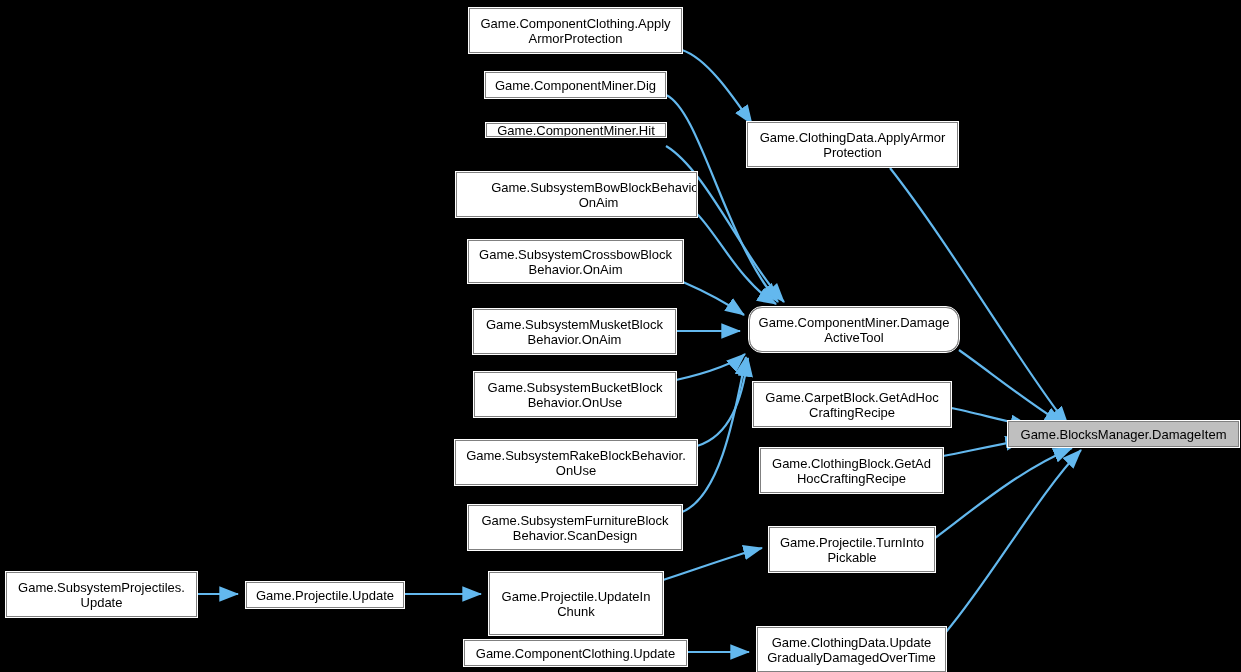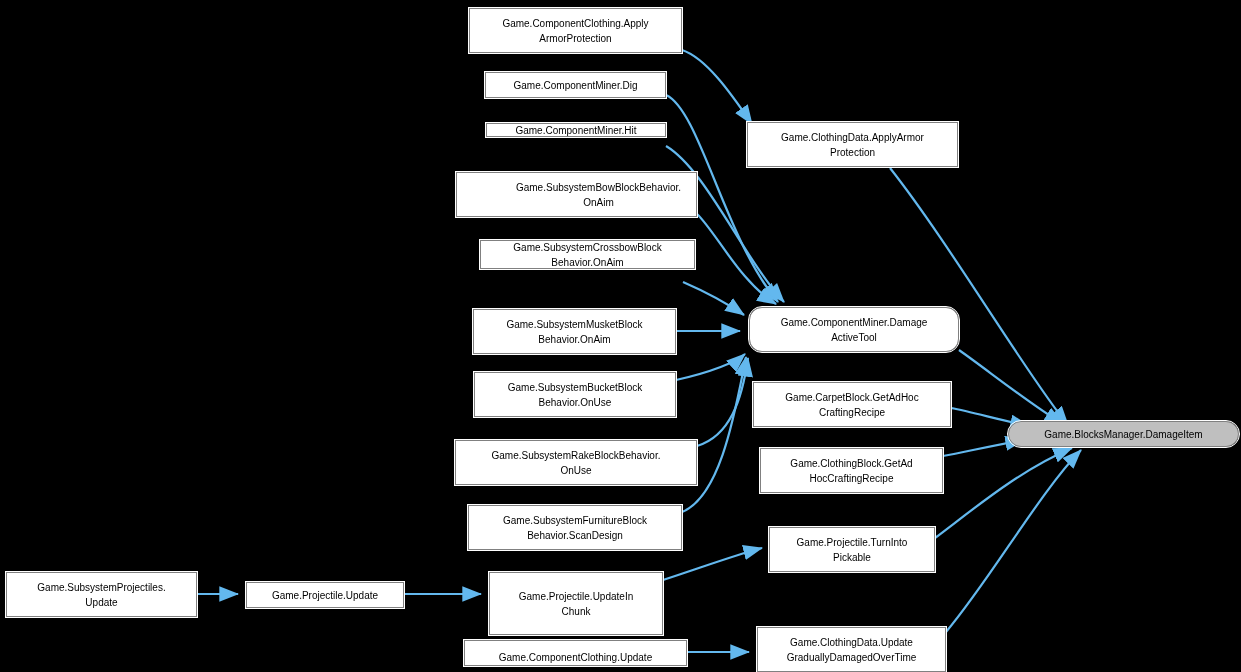--- a/index.html
+++ b/index.html
@@ -32,30 +32,29 @@
     box-sizing: border-box;
     background: #ffffff;
     border: 1px solid #808080;
     outline: 1px solid #ffffff;
     display: flex;
     align-items: center;
     justify-content: center;
     text-align: center;
     color: #000000;
     font-family: "Liberation Sans", sans-serif;
-    font-size: 10px;
+    font-size: 13px;
     line-height: 15px;
     letter-spacing: 0px;
     white-space: pre-line;
     overflow: hidden;
     z-index: 5;
   }
   .node-box.highlight {
     background: #bfbfbf;
-    border-radius: 13px;
   }
   .node-label {
     display: block;
     padding: 0 3px;
   }
 </style>
 </head>
 <body>
 
 <div id="graph-root" style="background: rgb(0, 0, 0);">
@@ -89,36 +88,36 @@
       </g>
   </svg>
 
   <div id="nodes-layer">
       <div class="node-box" style="left: 469px; top: 8px; width: 213px; height: 45px; background: rgb(255, 255, 255); border-color: rgb(128, 128, 128); color: rgb(0, 0, 0);"><span class="node-label">Game.ComponentClothing.Apply
 ArmorProtection</span></div>
       <div class="node-box" style="left: 485px; top: 72px; width: 181px; height: 26px; background: rgb(255, 255, 255); border-color: rgb(128, 128, 128); color: rgb(0, 0, 0);"><span class="node-label">Game.ComponentMiner.Dig</span></div>
       <div class="node-box" style="left: 486px; top: 123px; width: 180px; height: 14px; background: rgb(255, 255, 255); border-color: rgb(128, 128, 128); color: rgb(0, 0, 0);"><span class="node-label">Game.ComponentMiner.Hit</span></div>
       <div class="node-box" style="left: 456px; top: 172px; width: 241px; height: 45px; background: rgb(255, 255, 255); border-color: rgb(128, 128, 128); color: rgb(0, 0, 0); padding-left: 44px;"><span class="node-label">Game.SubsystemBowBlockBehavior.
 OnAim</span></div>
-      <div class="node-box" style="left: 480px; top: 240px; width: 215px; height: 29px; background: rgb(255, 255, 255); border-color: rgb(128, 128, 128); color: rgb(0, 0, 0);"><span class="node-label">Game.SubsystemCrossbowBlock
+      <div class="node-box" style="left: 468px; top: 240px; width: 215px; height: 43px; background: rgb(255, 255, 255); border-color: rgb(128, 128, 128); color: rgb(0, 0, 0);"><span class="node-label">Game.SubsystemCrossbowBlock
 Behavior.OnAim</span></div>
       <div class="node-box" style="left: 473px; top: 309px; width: 203px; height: 45px; background: rgb(255, 255, 255); border-color: rgb(128, 128, 128); color: rgb(0, 0, 0);"><span class="node-label">Game.SubsystemMusketBlock
 Behavior.OnAim</span></div>
       <div class="node-box" style="left: 474px; top: 372px; width: 202px; height: 45px; background: rgb(255, 255, 255); border-color: rgb(128, 128, 128); color: rgb(0, 0, 0);"><span class="node-label">Game.SubsystemBucketBlock
 Behavior.OnUse</span></div>
       <div class="node-box" style="left: 455px; top: 440px; width: 242px; height: 45px; background: rgb(255, 255, 255); border-color: rgb(128, 128, 128); color: rgb(0, 0, 0);"><span class="node-label">Game.SubsystemRakeBlockBehavior.
 OnUse</span></div>
       <div class="node-box" style="left: 468px; top: 505px; width: 214px; height: 45px; background: rgb(255, 255, 255); border-color: rgb(128, 128, 128); color: rgb(0, 0, 0);"><span class="node-label">Game.SubsystemFurnitureBlock
 Behavior.ScanDesign</span></div>
       <div class="node-box" style="left: 6px; top: 572px; width: 191px; height: 45px; background: rgb(255, 255, 255); border-color: rgb(128, 128, 128); color: rgb(0, 0, 0);"><span class="node-label">Game.SubsystemProjectiles.
 Update</span></div>
       <div class="node-box" style="left: 246px; top: 582px; width: 158px; height: 26px; background: rgb(255, 255, 255); border-color: rgb(128, 128, 128); color: rgb(0, 0, 0);"><span class="node-label">Game.Projectile.Update</span></div>
       <div class="node-box" style="left: 489px; top: 572px; width: 174px; height: 63px; background: rgb(255, 255, 255); border-color: rgb(128, 128, 128); color: rgb(0, 0, 0);"><span class="node-label">Game.Projectile.UpdateIn
 Chunk</span></div>
-      <div class="node-box" style="left: 464px; top: 640px; width: 223px; height: 26px; background: rgb(255, 255, 255); border-color: rgb(128, 128, 128); color: rgb(0, 0, 0); align-items: flex-end;"><span class="node-label">Game.ComponentClothing.Update</span></div>
+      <div class="node-box" style="left: 464px; top: 640px; width: 223px; height: 26px; background: rgb(255, 255, 255); border-color: rgb(128, 128, 128); color: rgb(0, 0, 0);"><span class="node-label">Game.ComponentClothing.Update</span></div>
       <div class="node-box" style="left: 747px; top: 122px; width: 211px; height: 45px; background: rgb(255, 255, 255); border-color: rgb(128, 128, 128); color: rgb(0, 0, 0);"><span class="node-label">Game.ClothingData.ApplyArmor
 Protection</span></div>
       <div class="node-box" style="left: 749px; top: 307px; width: 210px; height: 45px; background: rgb(255, 255, 255); border-color: rgb(128, 128, 128); color: rgb(0, 0, 0); border-radius: 13px;"><span class="node-label">Game.ComponentMiner.Damage
 ActiveTool</span></div>
       <div class="node-box" style="left: 753px; top: 382px; width: 198px; height: 45px; background: rgb(255, 255, 255); border-color: rgb(128, 128, 128); color: rgb(0, 0, 0);"><span class="node-label">Game.CarpetBlock.GetAdHoc
 CraftingRecipe</span></div>
       <div class="node-box" style="left: 760px; top: 448px; width: 183px; height: 45px; background: rgb(255, 255, 255); border-color: rgb(128, 128, 128); color: rgb(0, 0, 0);"><span class="node-label">Game.ClothingBlock.GetAd
 HocCraftingRecipe</span></div>
       <div class="node-box" style="left: 769px; top: 527px; width: 166px; height: 45px; background: rgb(255, 255, 255); border-color: rgb(128, 128, 128); color: rgb(0, 0, 0);"><span class="node-label">Game.Projectile.TurnInto
 Pickable</span></div>

